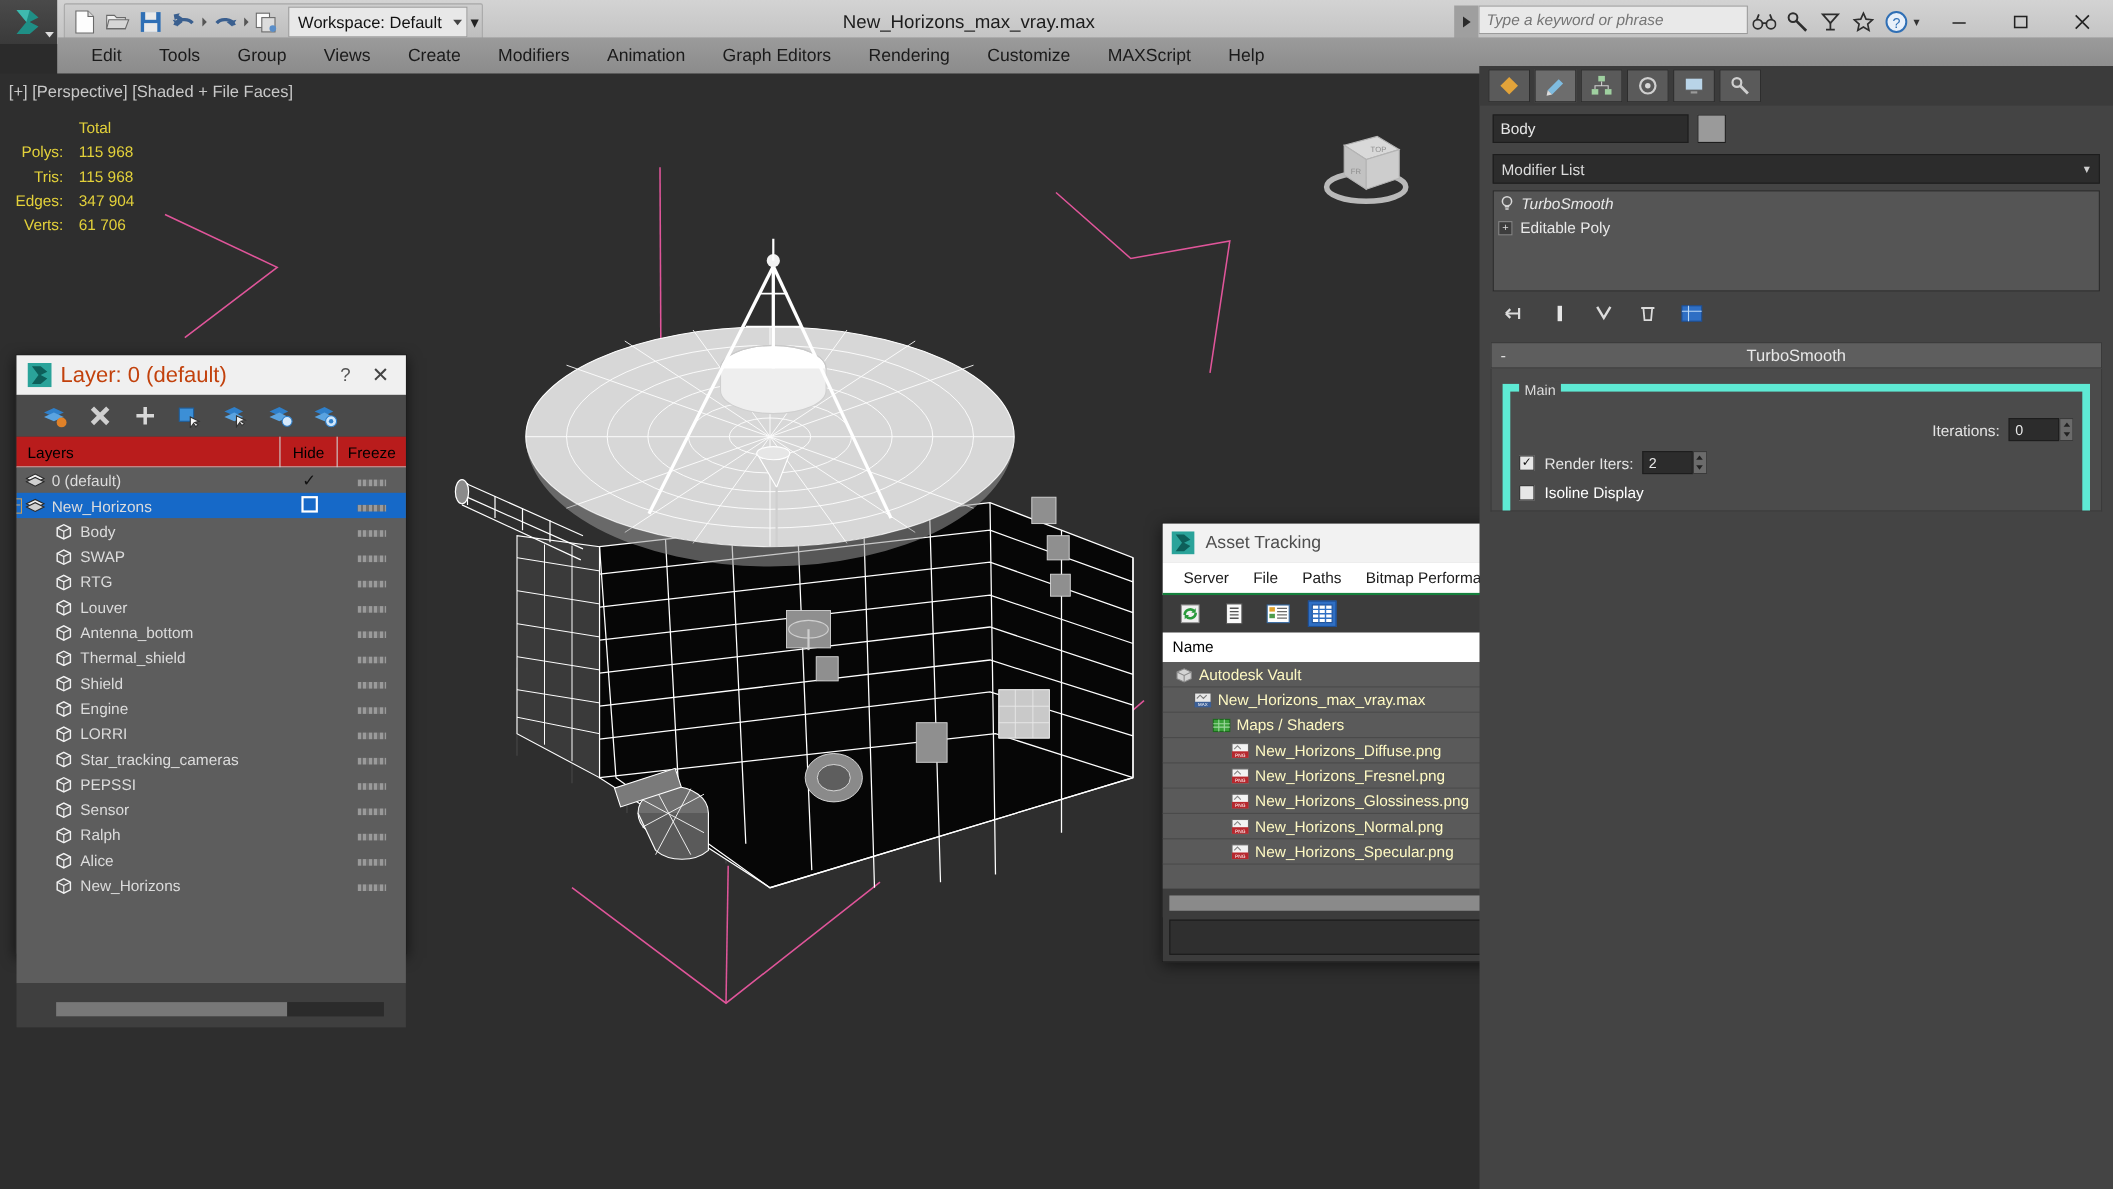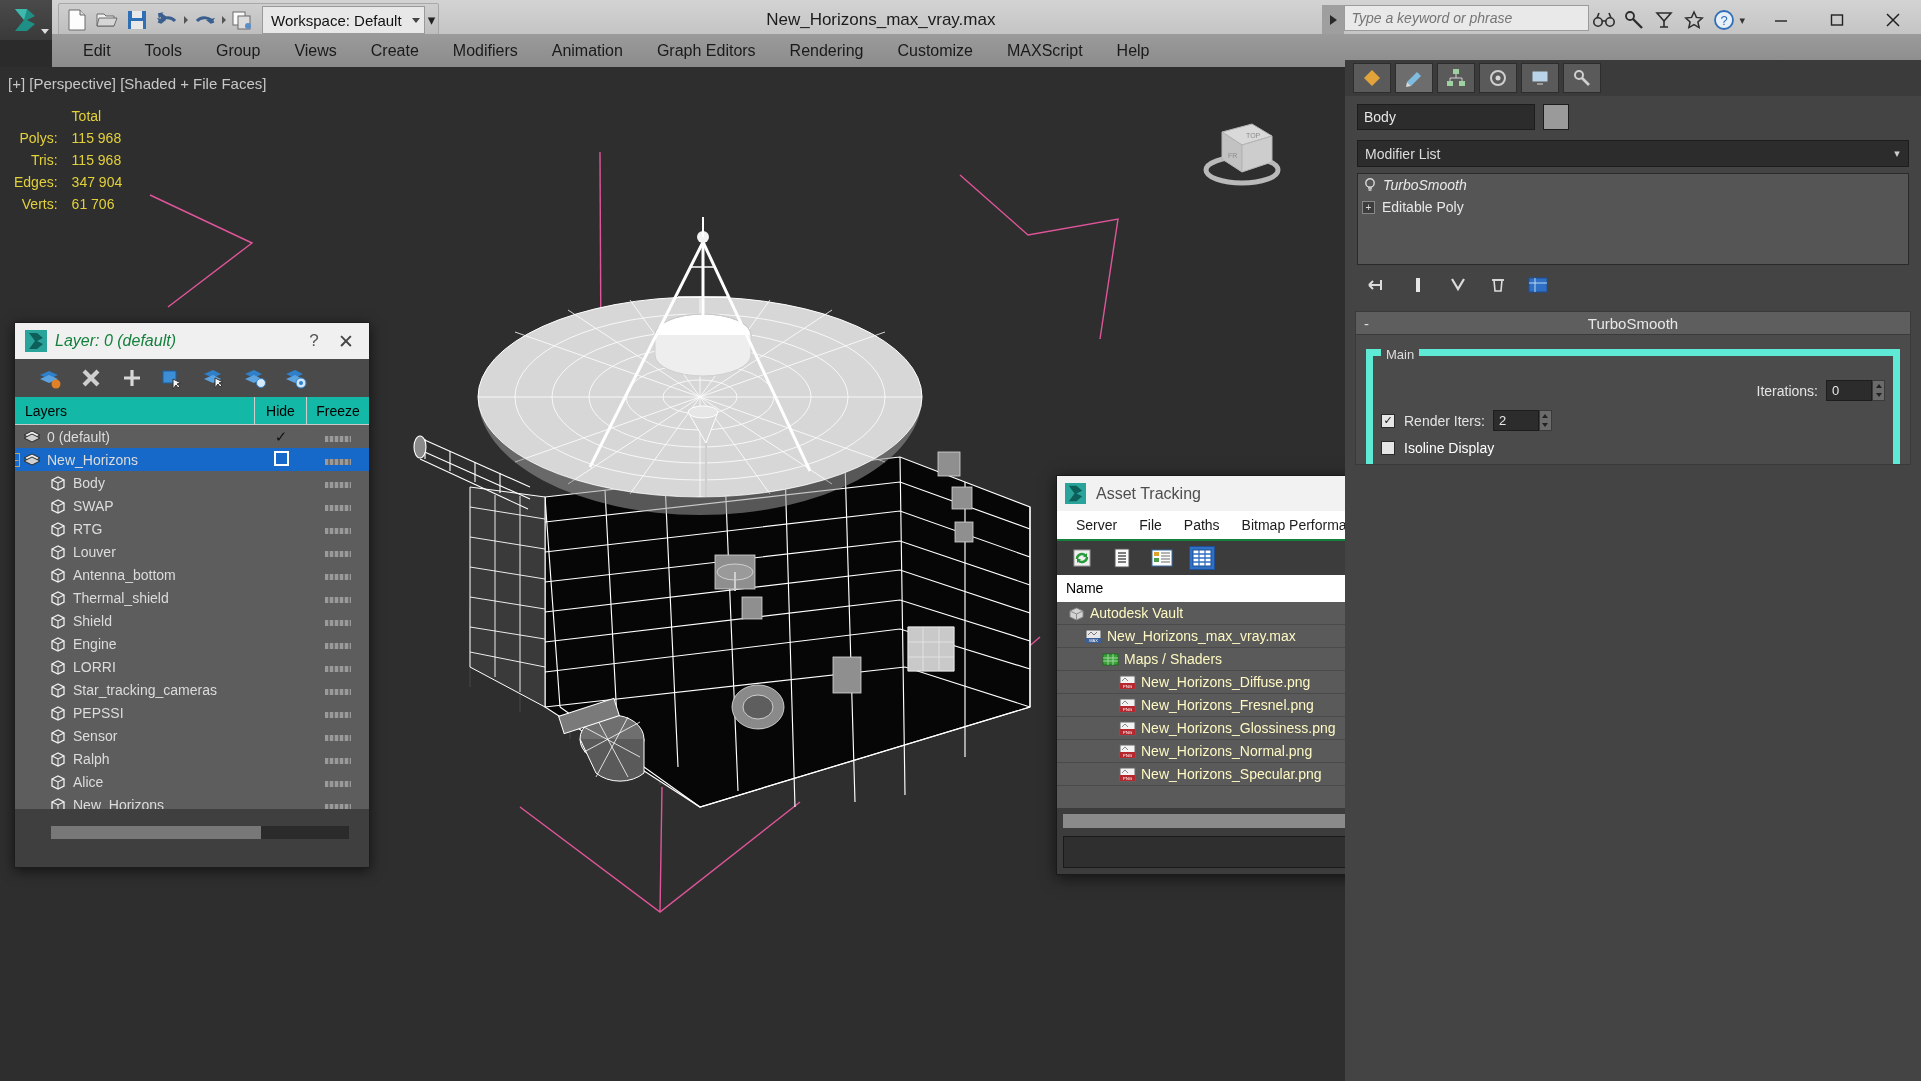--- a/index.html
+++ b/index.html
@@ -54,31 +54,31 @@
   #stats td.hd { color:#e3d13a; }
 
   
   #viewcube { position:absolute; right:55px; top:35px; width:96px; height:96px; }
 
   
   #layerdlg { position:absolute; left:14px; top:322px; width:356px; height:546px;
      background:#3f3f3f; border:1px solid #1d1d1d; box-shadow:0 3px 12px rgba(0,0,0,.6); }
   .dlgcap { height:36px; background:#f0f0f0; display:flex; align-items:center; padding:0 6px; }
   .dlgcap .ic { width:22px;height:22px;margin:0 8px 0 4px; }
-  .dlgcap .t { font-size:16px; color:#15803d; flex:1;font-style:italic; }
+  .dlgcap .t { font-size:20px; color:#c2410c; flex:1; }
   .dlgcap .q { font-size:17px; color:#555; width:30px; text-align:center; }
   .dlgcap .x { font-size:19px; color:#444; width:34px; text-align:center; }
   #layertb { height:38px; background:#4a4a4a; display:flex; align-items:center; padding-left:22px; gap:15px; }
   #layertb .b { width:26px; height:26px; display:flex; align-items:center; justify-content:center; }
-  #layerhdr { height:28px; background:#14b8a6; display:flex; align-items:center;
+  #layerhdr { height:28px; background:#b91c1c; display:flex; align-items:center;
      font-size:14px; color:#000; border-bottom:1px solid #c9c9c9; }
   #layerhdr .c1 { flex:1; padding-left:10px; border-right:1px solid #cfcfcf; height:28px; line-height:28px; }
   #layerhdr .c2 { width:52px; border-right:1px solid #cfcfcf; height:28px; line-height:28px; text-align:center; }
   #layerhdr .c3 { width:62px; height:28px; line-height:28px; text-align:center; }
-  #layerlist { height:384px; background:#5d5d5d; overflow:hidden; position:relative; }
+  #layerlist { height:469px; background:#5d5d5d; overflow:hidden; position:relative; }
   .lrow { height:23px; display:flex; align-items:center; font-size:14px; color:#dcdcdc; position:relative; }
   .lrow.sel { background:#1669c8; }
   .lrow .exp { width:14px; height:14px; border:1px solid #c8a060; color:#e0b070;
      font-size:11px; line-height:12px; text-align:center; margin-right:3px; }
   .lrow .licon { width:18px; height:16px; margin-right:6px; }
   .lrow .nm { flex:1; }
   .lrow .hide { width:52px; text-align:center; }
   .lrow .freeze { width:62px; text-align:center; }
   .dash { display:inline-block; width:26px; height:6px;
      background:repeating-linear-gradient(90deg,#9a9a9a 0 3px,#6f6f6f 3px 5px); }

